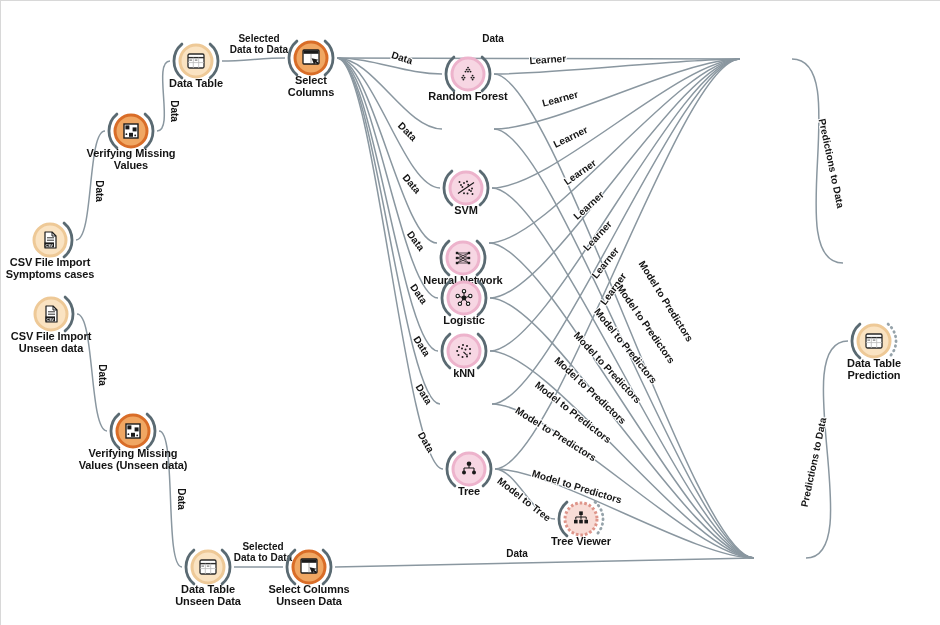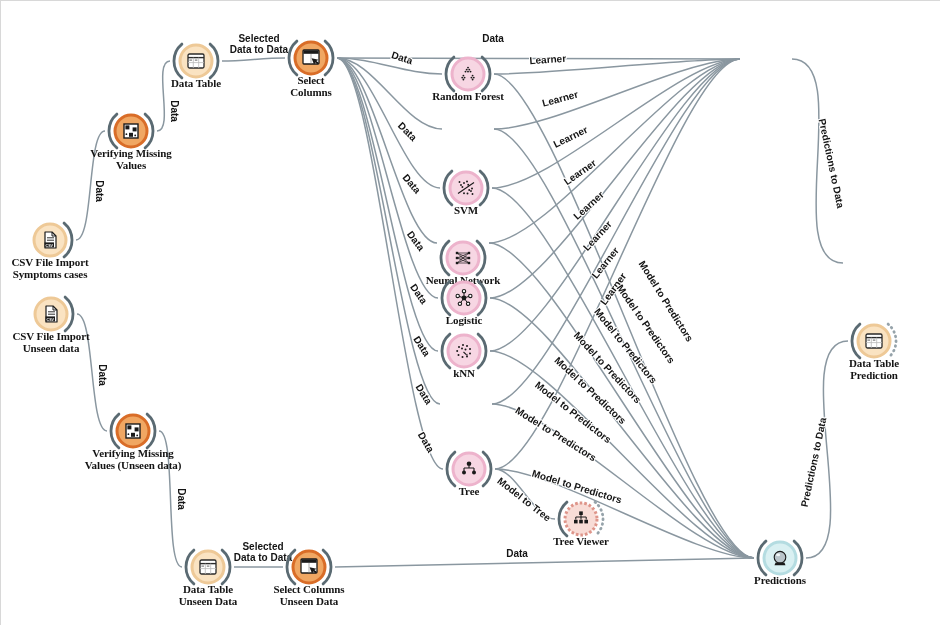--- a/index.html
+++ b/index.html
@@ -7,21 +7,21 @@
     position:relative;width:940px;height:625px;background:#ffffff;
     border:1px solid #d8d8d8;overflow:hidden;
     font-family:"Liberation Sans",sans-serif;
   }
   #edge-layer{position:absolute;left:0;top:0;width:940px;height:625px;}
   #node-layer{position:absolute;left:0;top:0;width:940px;height:625px;}
   .node{position:absolute;width:64px;height:50px;}
   .node-label{
     position:absolute;top:41px;left:50%;transform:translateX(-50%);
     width:150px;text-align:center;font-size:11px;font-weight:bold;
-    line-height:1.12;color:#141414;white-space:pre-line;letter-spacing:-0.1px;font-family:Liberation Serif, serif;
+    line-height:1.12;color:#141414;white-space:pre-line;letter-spacing:-0.1px;
   }
   .edge-label{
     font-family:"Liberation Sans",sans-serif;font-size:10px;font-weight:bold;
     fill:#141414;stroke:#ffffff;stroke-width:2px;paint-order:stroke;
   }
 </style>
 </head>
 <body>
 
 <div id="canvas">
@@ -342,30 +342,20 @@
           <circle cx="0" cy="0" r="16" fill="#f7d6e3" stroke="#edb3cc" stroke-width="3"></circle>
           <g>
             <g stroke="#1a1a1a" stroke-width="1.1" fill="none">
       <path d="M0 -3.2 v2.2 M-5 -1 h10 M-5 -1 v3 M5 -1 v3"></path>
             </g>
       <circle cx="0" cy="-5.2" r="2.3" fill="#1a1a1a"></circle>
       <circle cx="-5" cy="3.6" r="2" fill="#1a1a1a"></circle>
             <circle cx="5" cy="3.6" r="2" fill="#1a1a1a"></circle>
           </g>
         </svg><div class="node-label">Tree</div></div>
-      <div class="node" style="left: 747px; top: 532px;"><svg width="64" height="50" viewBox="-32 -25 64 50">
-          <path d="M -14.1 -16.9 A 22 22 0 0 0 -14.1 16.9" fill="none" stroke="#5a6a72" stroke-width="2.8" stroke-linecap="round"></path>
-          <path d="M 14.1 -16.9 A 22 22 0 0 1 14.1 16.9" fill="none" stroke="#5a6a72" stroke-width="2.8" stroke-linecap="round"></path>
-          <circle cx="0" cy="0" r="16" fill="#d9f0f2" stroke="#b4dce1" stroke-width="3"></circle>
-          <g>
-            <circle cx="0" cy="-0.8" r="5.8" fill="#b9c4ca" stroke="#1a1a1a" stroke-width="1.1"></circle>
-      <ellipse cx="-1.9" cy="-3.1" rx="2" ry="1.4" fill="#f2f6f7"></ellipse>
-      <path d="M-4.4 4.6 h8.8 l1.1 2.7 h-11 z" fill="#1a1a1a"></path>
-          </g>
-        </svg><div class="node-label">Predictions</div></div>
       <div class="node" style="left: 841px; top: 315px;"><svg width="64" height="50" viewBox="-32 -25 64 50">
           <path d="M -14.1 -16.9 A 22 22 0 0 0 -14.1 16.9" fill="none" stroke="#5a6a72" stroke-width="2.8" stroke-linecap="round"></path>
           <path d="M 14.1 -16.9 A 22 22 0 0 1 14.1 16.9" fill="none" stroke="#96a3aa" stroke-width="2.8" stroke-linecap="round" stroke-dasharray="0.6 4.2"></path>
           <circle cx="0" cy="0" r="16" fill="#fae3c2" stroke="#eec997" stroke-width="3"></circle>
           <g>
             <rect x="-8" y="-7" width="16" height="14" rx="1.5" fill="#fff" stroke="#2a2a2a" stroke-width="1.3"></rect>
       <line x1="-8" y1="-3.4" x2="8" y2="-3.4" stroke="#2a2a2a" stroke-width="1.4"></line>
       <line x1="-2.7" y1="-3.4" x2="-2.7" y2="7" stroke="#b9b9b9" stroke-width="0.8"></line>
       <line x1="2.7" y1="-3.4" x2="2.7" y2="7" stroke="#b9b9b9" stroke-width="0.8"></line>
       <line x1="-8" y1="1.6" x2="8" y2="1.6" stroke="#b9b9b9" stroke-width="0.8"></line>

